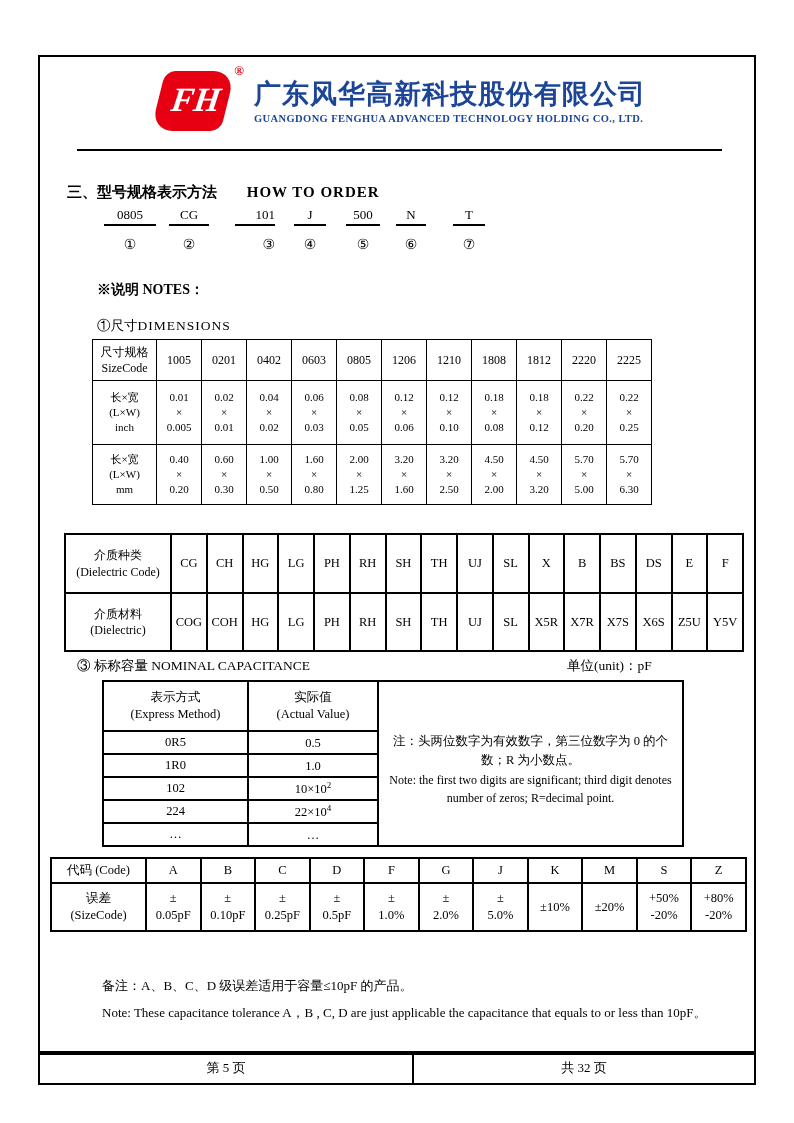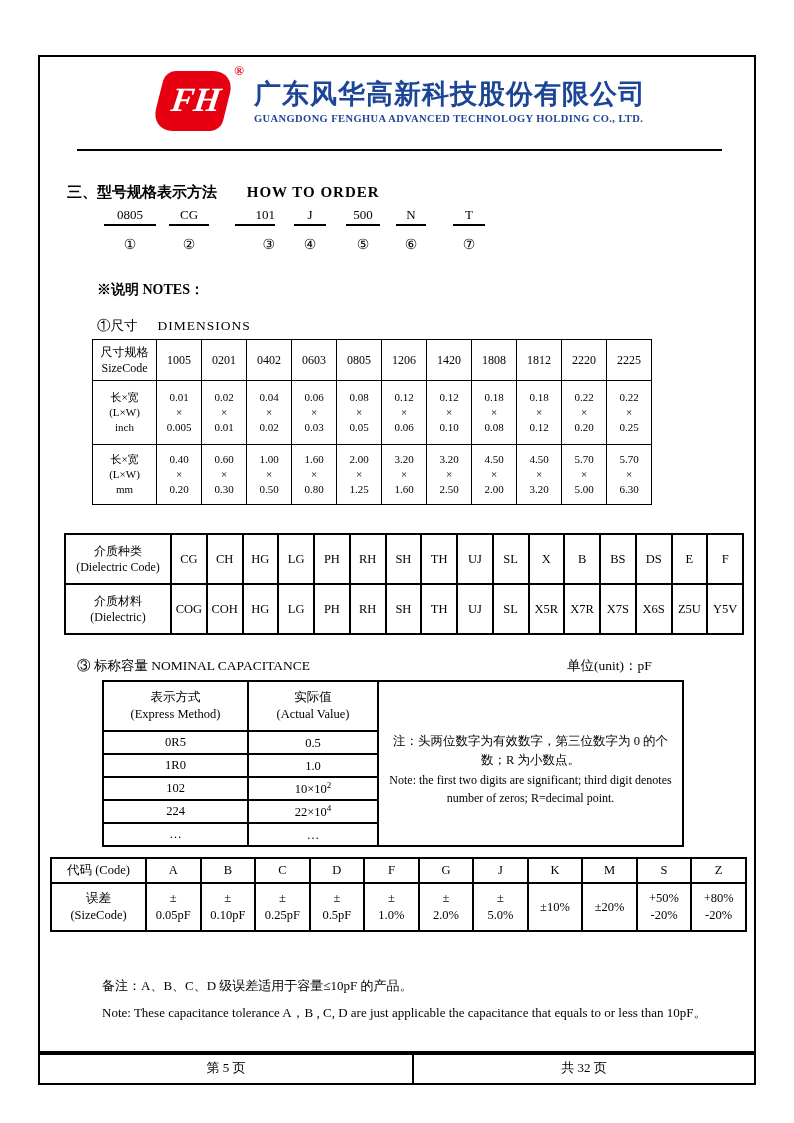--- a/index.html
+++ b/index.html
@@ -23,40 +23,40 @@
   .order-title{position:absolute;left:27px;top:126px;font-size:15px;white-space:nowrap;}
   .order-title .cn{font-weight:bold;}
   .order-title .en{font-weight:bold;margin-left:26px;letter-spacing:1px;}
   .order-codes{position:absolute;left:0;top:150px;width:714px;height:80px;}
   .order-col{position:absolute;text-align:center;}
   .order-code{display:block;border-bottom:2px solid #000;font-size:13px;padding-bottom:1px;}
   .order-idx{display:block;margin-top:10px;font-size:14px;}
 
   .notes-heading{position:absolute;left:57px;top:224px;font-size:14px;font-weight:bold;}
   .dim-title{position:absolute;left:57px;top:260px;font-size:13.5px;}
-  .dim-title .en{margin-left:20px;letter-spacing:1px;}
+  .dim-title .en{margin-left:0;letter-spacing:1px;}
 
   table{border-collapse:collapse;table-layout:fixed;background:#fff;}
   td{border:1.5px solid #000;text-align:center;vertical-align:middle;overflow:hidden;}
   .blk{display:block;line-height:1.35;}
 
   
   .dim-table{position:absolute;left:52px;top:282px;width:560px;}
   .dim-table td{font-size:11px;padding:1px 0;}
   .dim-table .hdr{font-size:12px;height:38px;}
   .dim-table .rowlab{font-size:11px;}
   .dim-table .trow{height:64px;}
   .dim-table .brow{height:60px;}
 
   
   .die-title{position:absolute;left:50px;top:457px;font-size:13.5px;letter-spacing:.5px;}
   .die-table{position:absolute;left:24px;top:476px;width:680px;}
   .die-table td{border:2px solid #000;font-size:12.5px;padding:1px;word-break:break-all;}
-  .die-table .r1{height:50px;}
-  .die-table .r2{height:50px;}
+  .die-table .r1{height:59px;}
+  .die-table .r2{height:58px;}
   .die-table .lab{font-size:12px;}
 
   
   .cap-title{position:absolute;left:37px;top:600px;width:640px;font-size:13.5px;}
   .cap-title .unit{position:absolute;left:490px;top:0;}
   .cap-table{position:absolute;left:62px;top:623px;width:580px;}
   .cap-table td{font-size:12.5px;border:2px solid #000;}
   .cap-table .hdr{height:46px;font-size:12.5px;}
   .cap-table .drow{height:23px;}
   .cap-note{vertical-align:top;text-align:center;padding:50px 8px 4px 8px;font-size:12.5px;line-height:1.55;}
@@ -160,21 +160,21 @@
         <td class="hdr">
           <span class="blk">尺寸规格</span>
           <span class="blk">SizeCode</span>
         </td>
         <td class="hdr">1005</td>
         <td class="hdr">0201</td>
         <td class="hdr">0402</td>
         <td class="hdr">0603</td>
         <td class="hdr">0805</td>
         <td class="hdr">1206</td>
-        <td class="hdr">1420</td>
+        <td class="hdr">1210</td>
         <td class="hdr">1808</td>
         <td class="hdr">1812</td>
         <td class="hdr">2220</td>
         <td class="hdr">2225</td>
       </tr>
       <tr class="trow">
         <td class="rowlab">
           <span class="blk">长×宽</span>
           <span class="blk">(L×W)</span>
           <span class="blk">inch</span>

